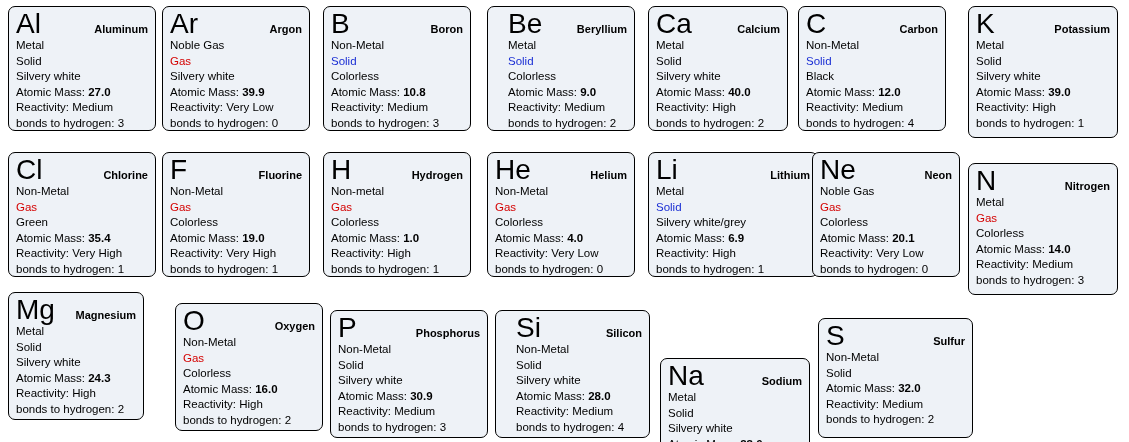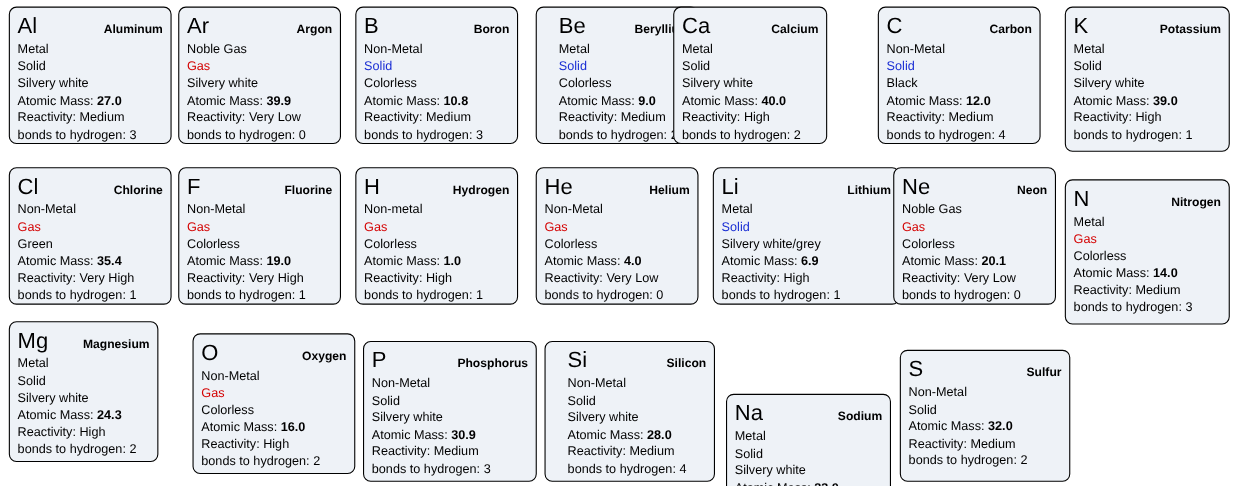--- a/index.html
+++ b/index.html
@@ -28,21 +28,21 @@
     padding: 5px 7px 4px 7px;
     overflow: hidden;
   }
   .card-head {
     display: flex;
     align-items: baseline;
     justify-content: space-between;
     height: 26px;
   }
   .symbol {
-    font-size: 20px;
+    font-size: 28px;
     line-height: 24px;
     color: #000;
     font-weight: 400;
   }
   .ename {
     font-size: 11px;
     font-weight: bold;
     color: #000;
     padding-left: 6px;
     white-space: nowrap;
@@ -103,21 +103,21 @@
         <span class="symbol">Be</span>
         <span class="ename">Beryllium</span>
       </div>
       <div class="line">Metal</div>
       <div class="line solid-blue">Solid</div>
       <div class="line">Colorless</div>
       <div class="line"><span class="lbl">Atomic Mass:</span> <span class="val">9.0</span></div>
       <div class="line"><span class="lbl">Reactivity:</span>  <span>Medium</span></div>
       <div class="line"><span class="lbl">bonds to hydrogen:</span> <span>2</span></div>
     </div>
-    <div class="card" style="left: 612px; top: 6px; width: 140px; height: 125px;">
+    <div class="card" style="left: 648px; top: 6px; width: 140px; height: 125px;">
       <div class="card-head">
         <span class="symbol">Ca</span>
         <span class="ename">Calcium</span>
       </div>
       <div class="line">Metal</div>
       <div class="line">Solid</div>
       <div class="line">Silvery white</div>
       <div class="line"><span class="lbl">Atomic Mass:</span> <span class="val">40.0</span></div>
       <div class="line"><span class="lbl">Reactivity:</span>  <span>High</span></div>
       <div class="line"><span class="lbl">bonds to hydrogen:</span> <span>2</span></div>

